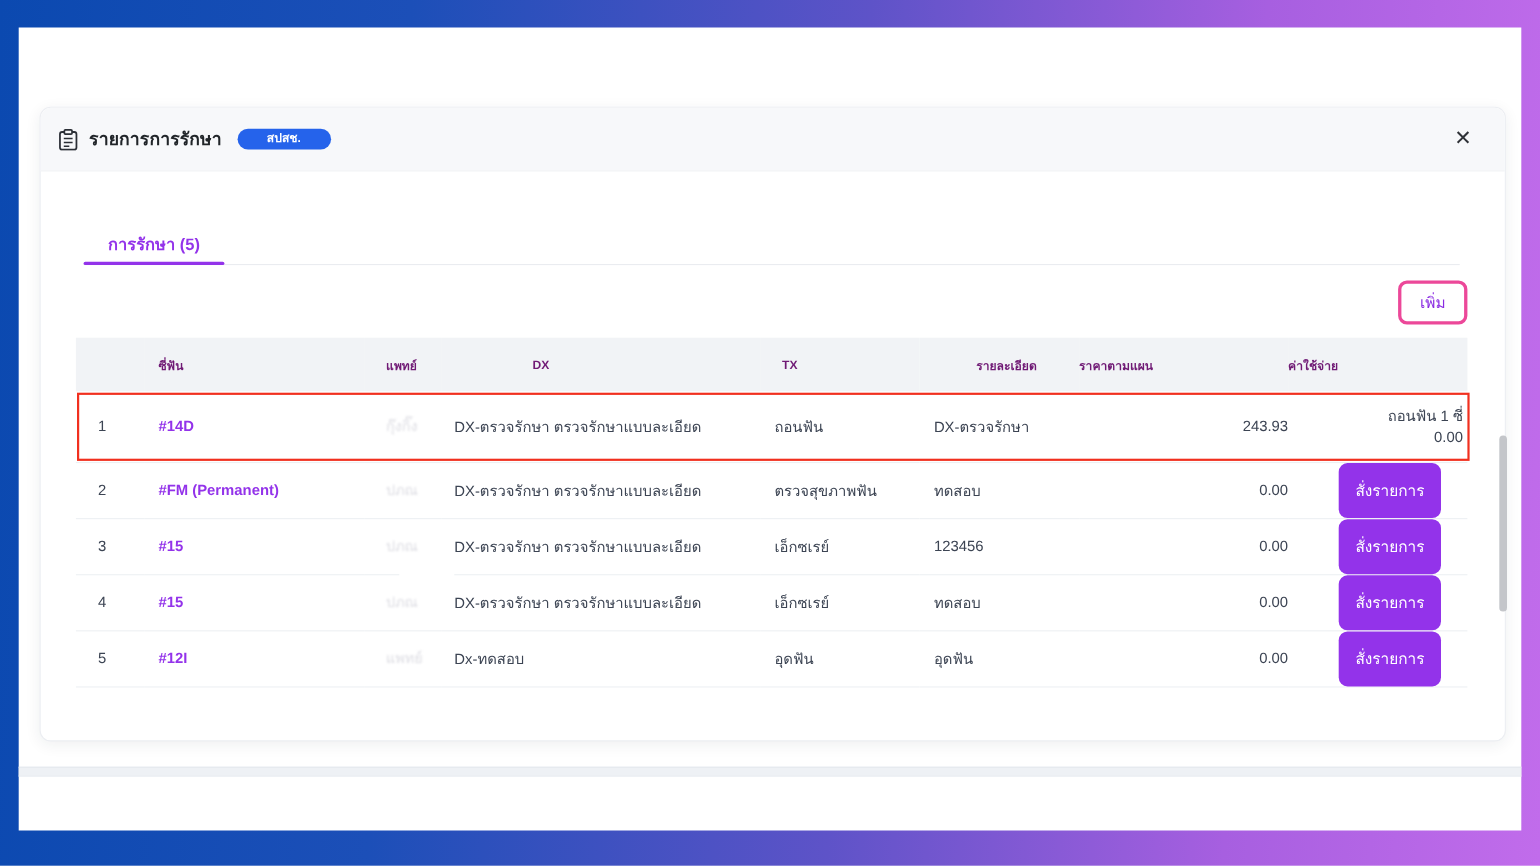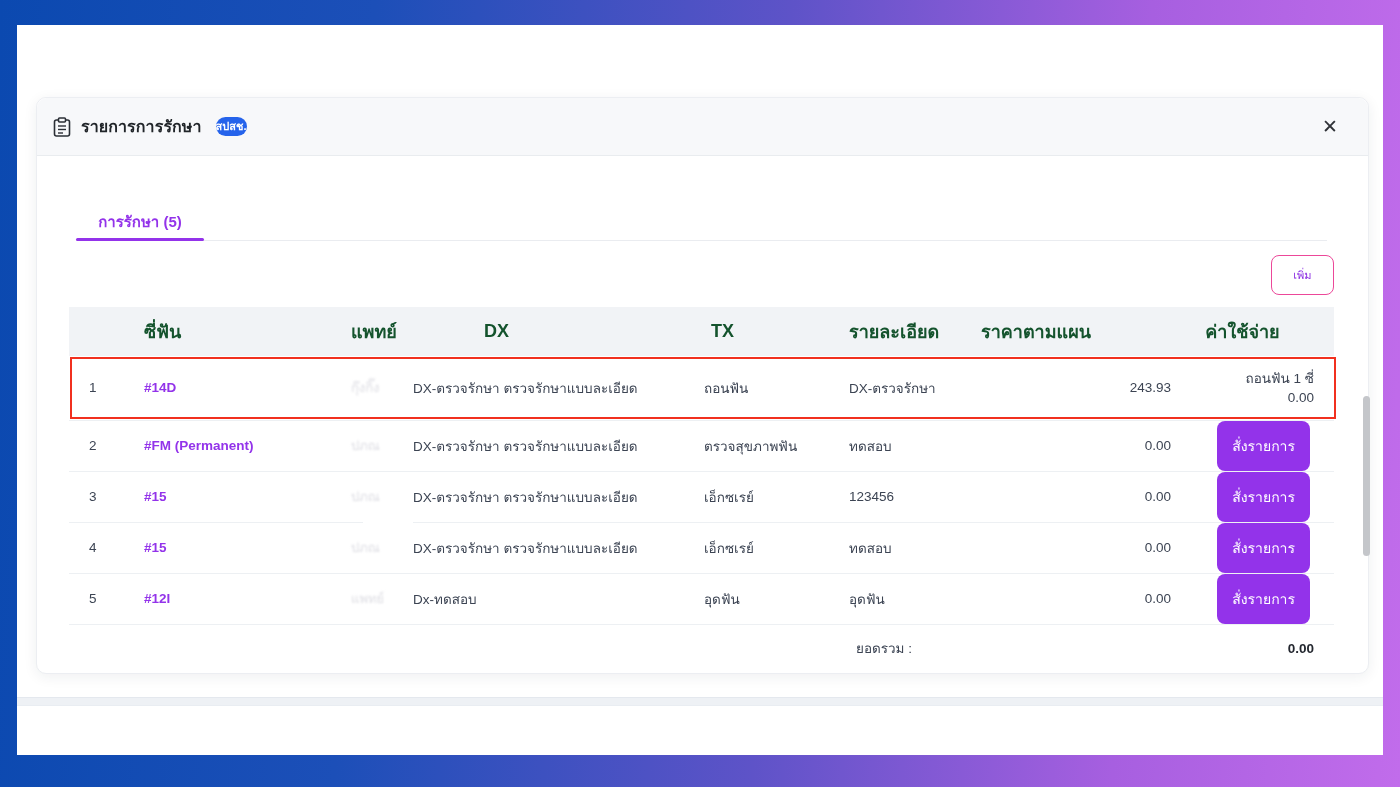--- a/index.html
+++ b/index.html
@@ -23,65 +23,65 @@
     box-shadow:0 3px 14px rgba(30,40,60,.07);
   }
   .modal-header {
     height:58px; background:#f7f8fa; border-bottom:1px solid #e9ecef;
     border-radius:10px 10px 0 0; display:flex; align-items:center; padding:0 26px 0 16px;
   }
   .clipboard-icon { width:18px; height:20px; margin-right:10px; flex:0 0 auto; }
   .modal-title { font-size:16px; font-weight:700; color:#212529; letter-spacing:.1px; }
   .badge-blue {
     margin-left:14px; background:#2563eb; color:#fff; font-size:11px; font-weight:700;
-    padding:4px 0; border-radius:11px; line-height:1;
+    padding:4px 27px; border-radius:11px; line-height:1;
   }
   .close-btn {
     margin-left:auto; background:none; border:none; font-size:19px; color:#2f3237;
     cursor:pointer; line-height:1; padding:2px 4px;
   }
   
   .tab-label {
     position:absolute; left:39px; top:112px; width:128px; text-align:center;
     color:#9333ea; font-weight:700; font-size:15px; cursor:pointer;
   }
   .tab-line-gray  { position:absolute; left:39px; top:142px; width:1251px; height:1px; background:#eaecf0; }
   .tab-line-active{ position:absolute; left:39px; top:140px; width:128px; height:3px; background:#9333ea; border-radius:2px; }
   
   .add-btn {
     position:absolute; left:1234px; top:157px; width:63px; height:40px;
-    background:#fff; border:1px solid #ec4899; border-radius:8px;
-    color:#8a2be2; font-size:11px; cursor:pointer;
+    background:#fff; border:3px solid #ec4899; border-radius:8px;
+    color:#8a2be2; font-size:14px; cursor:pointer;
     font-family:"Liberation Sans","DejaVu Sans",sans-serif;
   }
   
   .table-wrap { position:absolute; left:32px; top:209px; width:1265px; }
   table { width:100%; border-collapse:collapse; table-layout:fixed; font-size:13.5px; color:#3c4453; }
   thead th {
-    background:#f1f3f6; font-weight:700; color:#14532d; height:49px;
-    text-align:left; font-size:18px;
+    background:#f1f3f6; font-weight:700; color:#701a75; height:49px;
+    text-align:left; font-size:11px;
   }
   th.c2 { padding-left:13px; }
   th.c3 { padding-left:20px; }
   th.c4 { padding-left:83px; }
   th.c5 { padding-left:20px; }
-  th.c6 { padding-left:13px; }
+  th.c6 { padding-left:13px;text-align:center; }
   th.c7 { text-align:left; }
-  th.c8 { text-align:center; padding-right:20px; }
+  th.c8 { text-align:left; padding-right:20px; }
   tbody td { border-bottom:1px solid #edf0f3; background:#fff; }
   tr.data-row td { height:51px; }
   tr.row-first td { height:64px; }
   td.c1 { padding-left:20px; color:#3c4453; }
   td.c2 { padding-left:13px; }
   td.c3 { padding-left:20px; }
   td.c4 { padding-left:12px; }
   td.c5 { padding-left:13px; }
   td.c6 { padding-left:13px; }
   td.c7 { text-align:right; }
-  td.c8 { text-align:right; padding-right:20px; }
+  td.c8 { text-align:right; padding-right:4px; }
   td.c8.btn-cell { padding-right:24px; }
   .tooth-link { color:#9333ea; font-weight:700; cursor:pointer; text-decoration:none;margin-top:20px; }
   .doctor-faint { color:#dcdce2; filter:blur(1.1px); font-size:13px; }
   .cost-lines { line-height:19px; color:#3c4453; }
   .order-btn {
     background:#9333ea; color:#fff; border:none; border-radius:8px;
     padding:14px 15px; font-size:14px; cursor:pointer;
     font-family:"Liberation Sans","DejaVu Sans",sans-serif;
   }
   tr.total-row td { border-bottom:none; height:48px; background:#fff; }
@@ -200,26 +200,20 @@
           <tr class="data-row">
             <td class="c1">5</td>
             <td class="c2"><a class="tooth-link">#12I</a></td>
             <td class="c3"><span class="doctor-faint">แพทย์</span></td>
             <td class="c4">Dx-ทดสอบ</td>
             <td class="c5">อุดฟัน</td>
             <td class="c6">อุดฟัน</td>
             <td class="c7">0.00</td>
             <td class="c8 btn-cell"><button class="order-btn">สั่งรายการ</button></td>
           </tr>
-          <tr class="total-row">
-            <td colspan="5"></td>
-            <td class="total-label">ยอดรวม :</td>
-            <td></td>
-            <td class="c8 total-value">0.00</td>
-          </tr>
         </tbody>
       </table>
     </div>
 
   </div>
 
   <div class="page-divider"></div>
 </div>
 
 <div class="blur-patch"></div>

